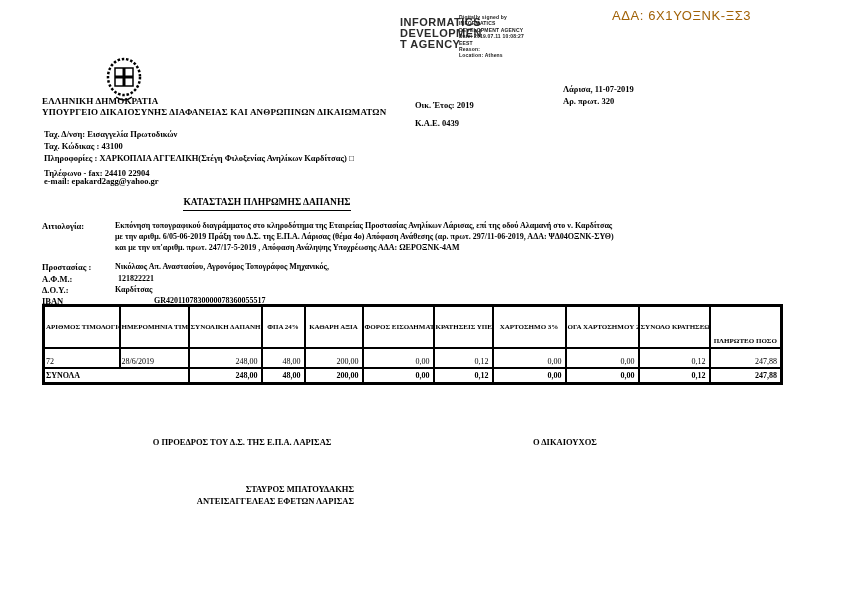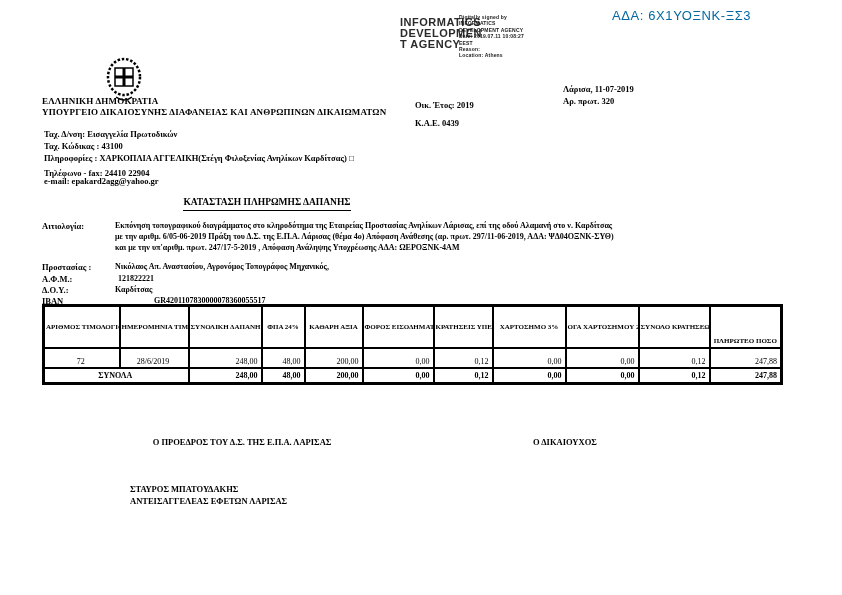--- a/index.html
+++ b/index.html
@@ -3,42 +3,42 @@
 <meta charset="utf-8">
 <style>
   html,body{margin:0;padding:0;background:#e8e8e8;}
   .page{position:relative;width:842px;height:595px;background:#ffffff;overflow:hidden;
         font-family:"Liberation Serif", serif;color:#000;}
   .abs{position:absolute;white-space:nowrap;}
   .sans{font-family:"Liberation Sans", sans-serif;}
   
   .agency-big{font-size:11px;line-height:11px;font-weight:bold;color:#2a2a2a;letter-spacing:0.5px;}
   .sig-details{font-size:5px;line-height:6.4px;font-weight:bold;color:#1a1a1a;letter-spacing:0.2px;}
-  .ada{font-size:13px;color:#0369a1;letter-spacing:0.6px;}
+  .ada{font-size:13px;color:#a16207;letter-spacing:0.6px;}
   
   .org{font-size:9px;font-weight:bold;letter-spacing:0.2px;}
   .contact{font-size:8.5px;font-weight:bold;}
   .title{font-size:9.5px;font-weight:bold;text-align:center;}
   .title span{border-bottom:1.5px solid #000;padding-bottom:3px;}
   .body-txt{font-size:8px;font-weight:bold;}
   .label{font-size:8.5px;font-weight:bold;}
   .under{text-decoration:underline;}
   
   table.pay{border-collapse:collapse;table-layout:fixed;border:3px solid #000;}
   table.pay th, table.pay td{border:2px solid #000;overflow:hidden;}
   table.pay th{font-size:7px;font-weight:bold;text-align:center;padding:1px;line-height:8.5px;}
   table.pay td{font-size:8px;padding:1px 3px 1px 1px;}
   td.num{text-align:right;}
-  td.ctr{text-align:center;}
+  td.ctr{}
   tr.datarow td{height:16px;vertical-align:bottom;}
   tr.totrow td{height:11px;font-weight:bold;vertical-align:middle;}
   th.payable{vertical-align:bottom;text-align:left;padding-left:2px;font-size:6.8px;}
   
   .sig{font-size:8.5px;font-weight:bold;}
-  .sig-center{text-align:left;}
+  .sig-center{text-align:right;}
 </style>
 </head>
 <body>
 
 <div class="page">
 
   <div class="abs sans agency-big" style="left:400px;top:17px;">
     <div>INFORMATICS</div>
     <div>DEVELOPMEN</div>
     <div>T AGENCY</div>

